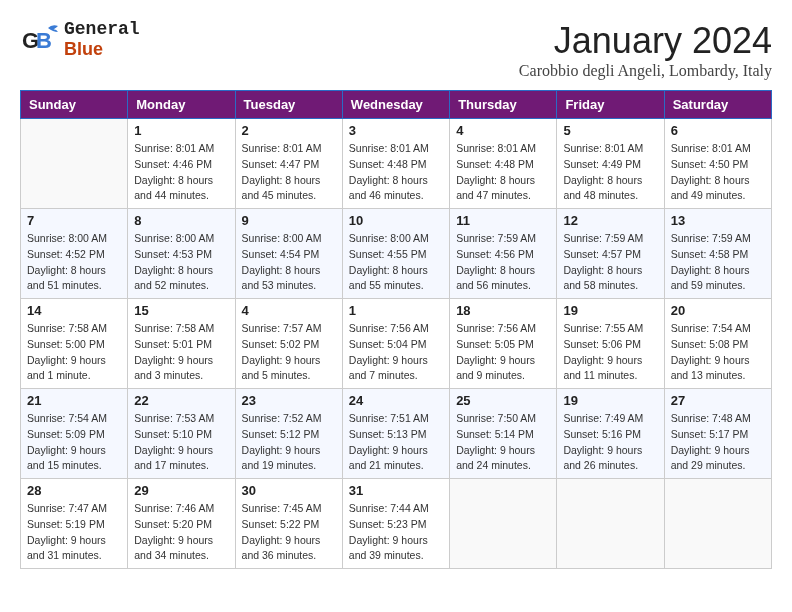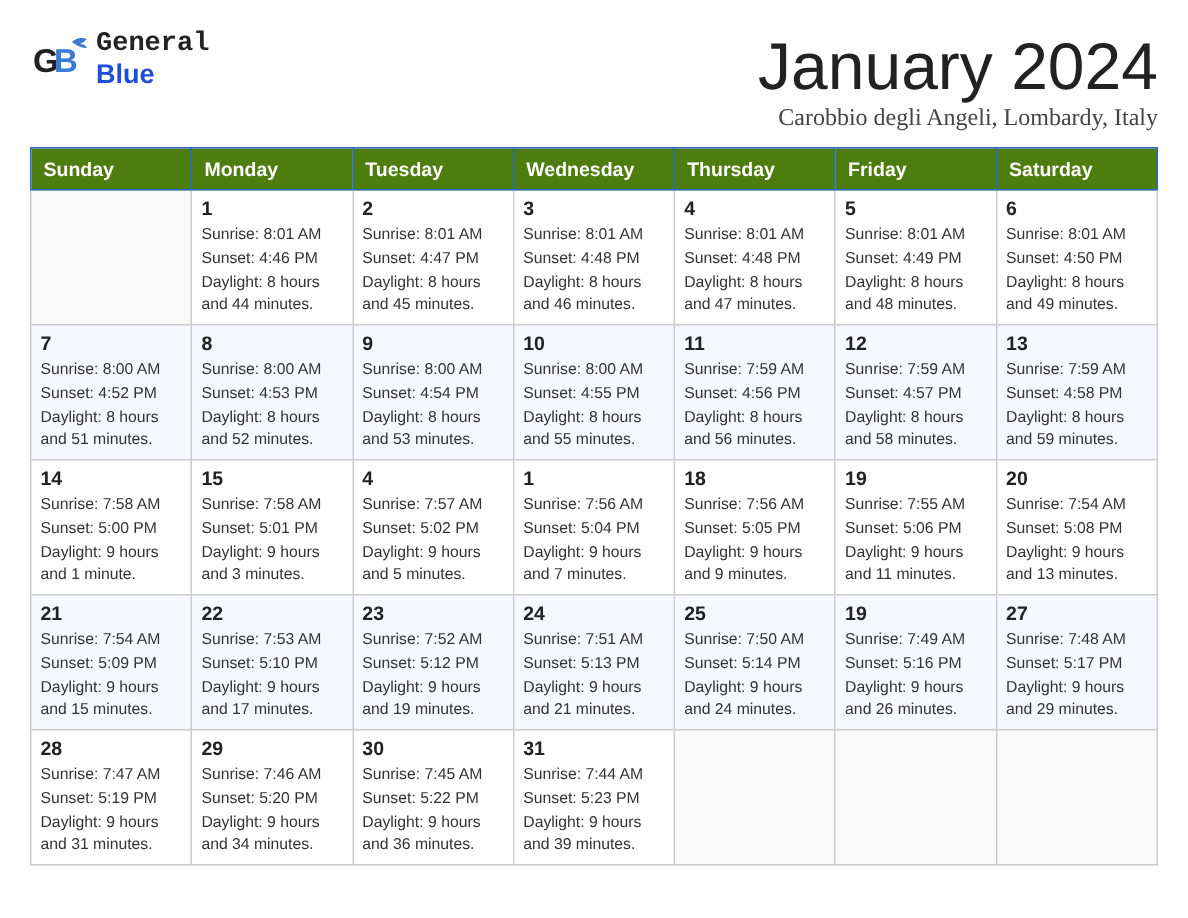--- a/index.html
+++ b/index.html
@@ -13,36 +13,36 @@
     .header {
       display: flex;
       justify-content: space-between;
       align-items: flex-start;
       margin-bottom: 10px;
     }
     .title-block {
       text-align: right;
     }
     .month-title {
-      font-size: 44px;
+      font-size: 36px;
       font-weight: normal;
       color: #222;
     }
     .location {
       font-size: 16px;
       color: #444;
       font-family: Liberation Serif, serif;
     }
     .calendar {
       width: 100%;
       border-collapse: collapse;
       table-layout: fixed;
     }
     .calendar th {
-      background: #4d7c0f;
+      background: #701a75;
       color: #fff;
       text-align: left;
       padding: 6px 8px;
       font-size: 13px;
       font-weight: bold;
       border: 1px solid #2a6bc5;
     }
     .calendar td {
       border: 1px solid #ccc;
       vertical-align: top;
@@ -88,21 +88,21 @@
     }
     .logo-general {
       font-size: 18px;
       font-weight: bold;
       color: #222;
       font-family: Liberation Mono, monospace;
     }
     .logo-blue {
       font-size: 18px;
       font-weight: bold;
-      color: #1d4ed8;
+      color: #c2410c;
     }
   </style>
 </head>
 <body>
 
 <div class="header">
   <div class="logo-container">
     <svg class="logo-icon" viewBox="0 0 40 40" xmlns="http://www.w3.org/2000/svg">
       <text x="2" y="28" font-size="22" font-weight="bold" fill="#222">G</text>
       <text x="16" y="28" font-size="22" font-weight="bold" fill="#3a7bd5">B</text>

